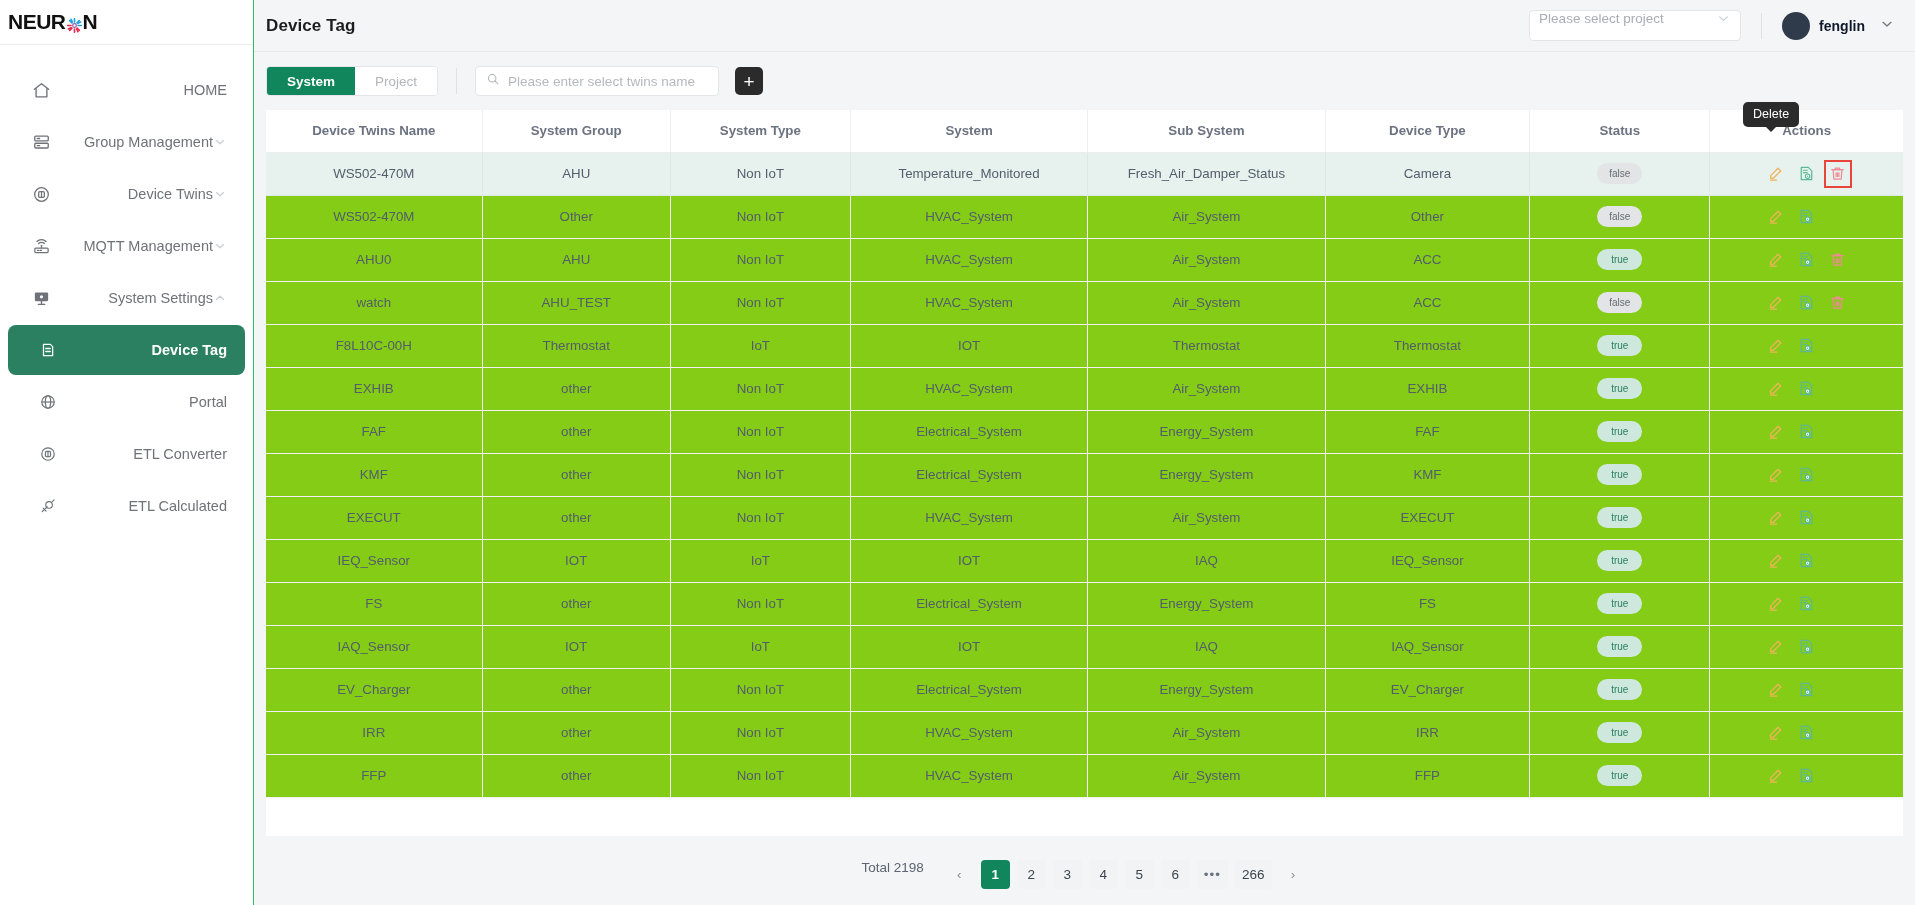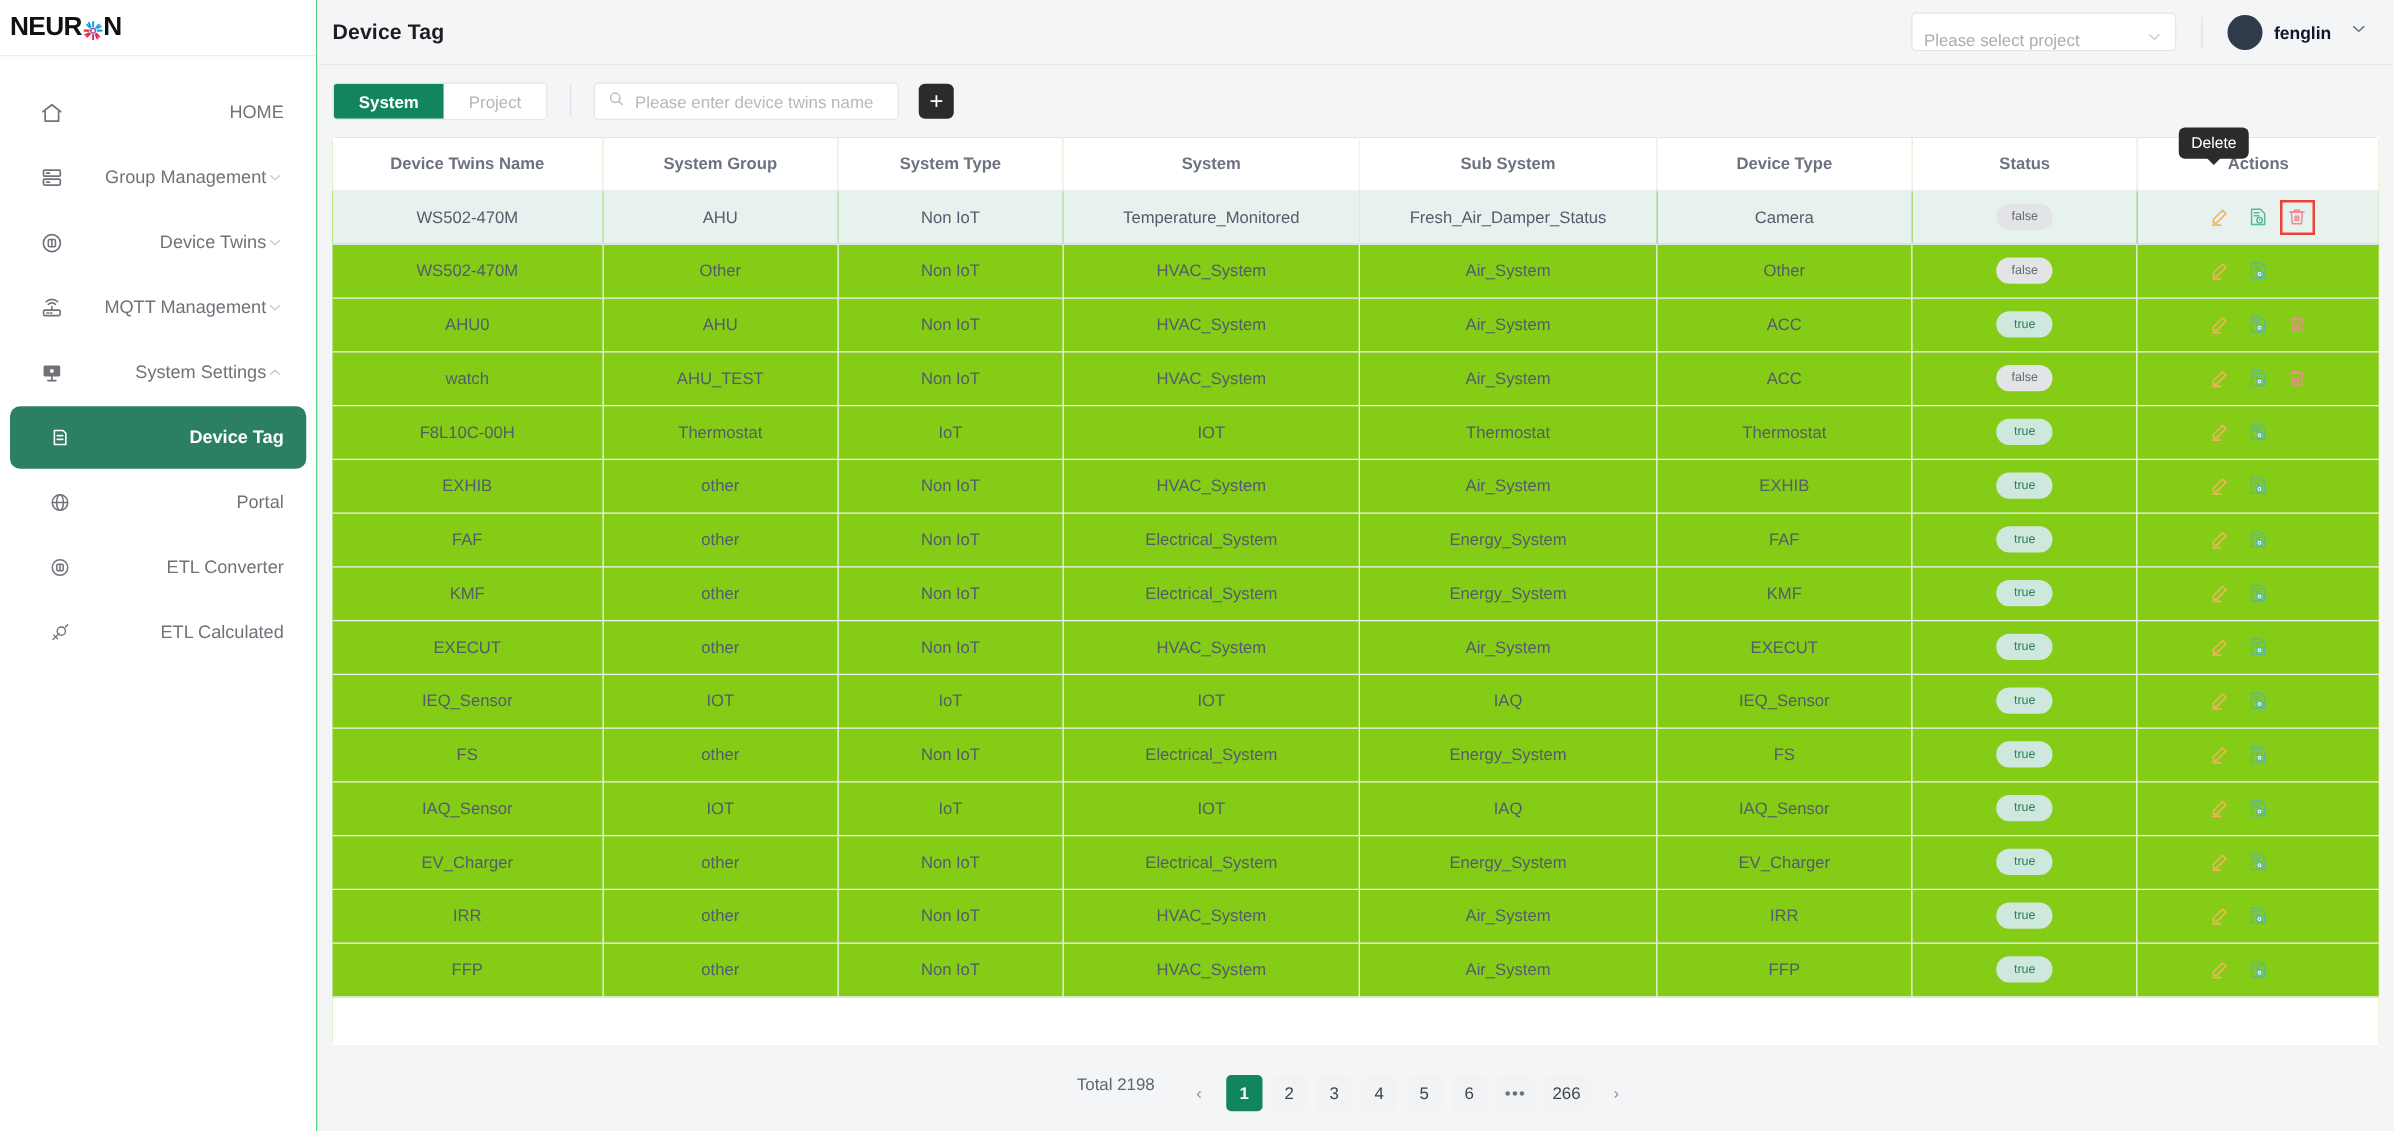--- a/index.html
+++ b/index.html
@@ -51,21 +51,21 @@
   
   .main { flex: 1; display: flex; flex-direction: column; background: #f4f5f6; min-width: 0; }
   .topbar {
     height: 52px; background: #f4f5f6; display: flex; align-items: center;
     padding: 0 20px 0 12px; border-bottom: 1px solid #e7e8ea;
   }
   .page-title { font-size: 17px; font-weight: bold; color: #1b1d20; letter-spacing: .1px; }
   .topbar-right { margin-left: auto; display: flex; align-items: center; }
   .project-select {
     width: 212px; height: 31px; background: #fff; border: 1px solid #e4e5e8;
-    border-radius: 4px; display: flex; align-items: flex-end; padding: 0 9px;
+    border-radius: 4px; display: flex; align-items: flex-start; padding: 0 9px;
     font-size: 13.5px; color: #a9adb4; margin-left: 20px;
   }
   .project-select .chev { margin-left: auto; opacity: .5; }
   .divider-v { width: 1px; height: 26px; background: #dfe0e3; margin: 0 20px; }
   .user-chip { display: flex; align-items: center; cursor: pointer; }
   .avatar {
     width: 28px; height: 28px; border-radius: 50%;
     background: #2f3a4a; margin-right: 9px;
   }
   .user-name { font-size: 14px; font-weight: bold; color: #0f172a; }
@@ -346,21 +346,21 @@
           <div class="seg">Project</div>
         </div>
         <div class="tool-sep"></div>
         <div class="search-box">
           <span>
             <svg viewBox="0 0 24 24" width="14" height="14" fill="none" stroke="#b7bac0" stroke-width="2" stroke-linecap="round">
                 <circle cx="10.6" cy="10.6" r="6.4"></circle>
                 <line x1="15.4" y1="15.4" x2="20" y2="20"></line>
               </svg>
           </span>
-          <span class="ph">Please enter device twins name</span>
+          <span class="ph">Please enter select twins name</span>
         </div>
         <div class="add-btn">+</div>
       </div>
 
       <div class="table-wrap">
 
         <div class="tooltip" style="left:1477px; top:-8px;">
           <span>Delete</span>
         </div>
 

